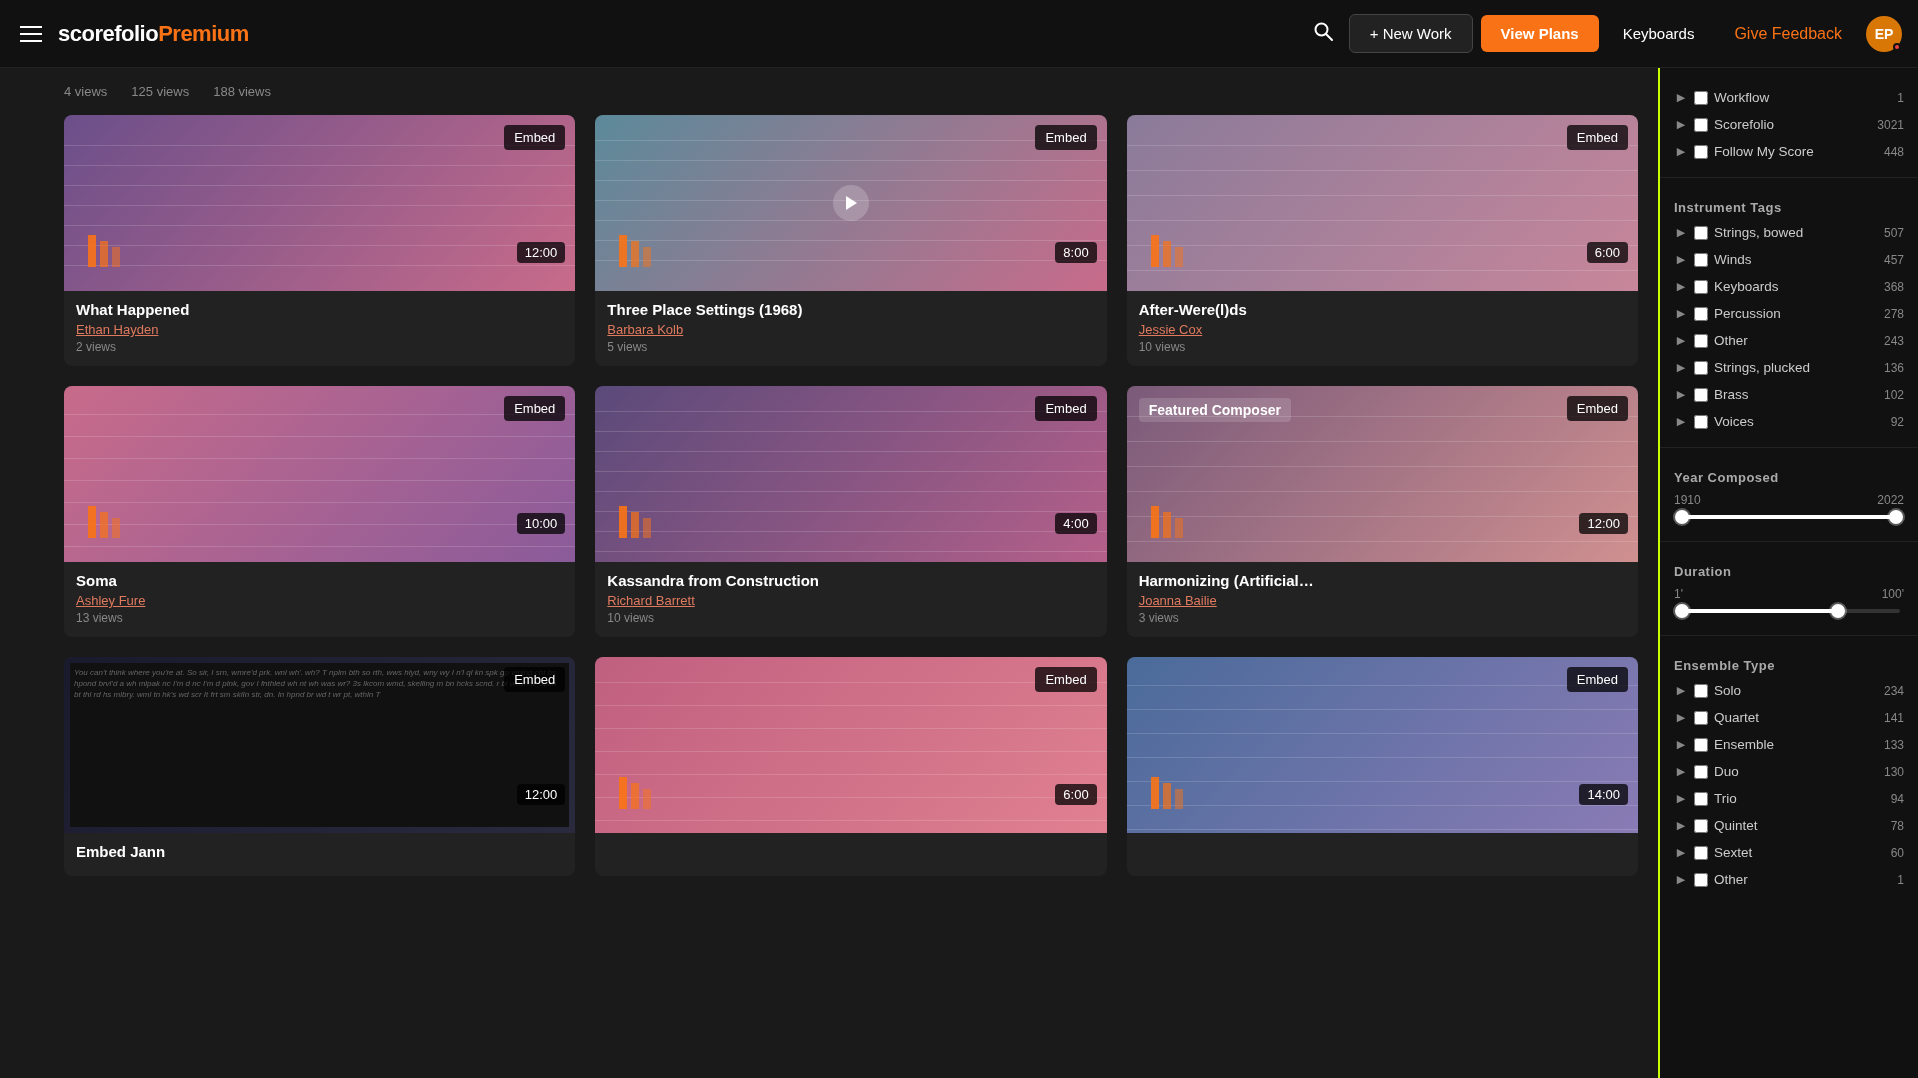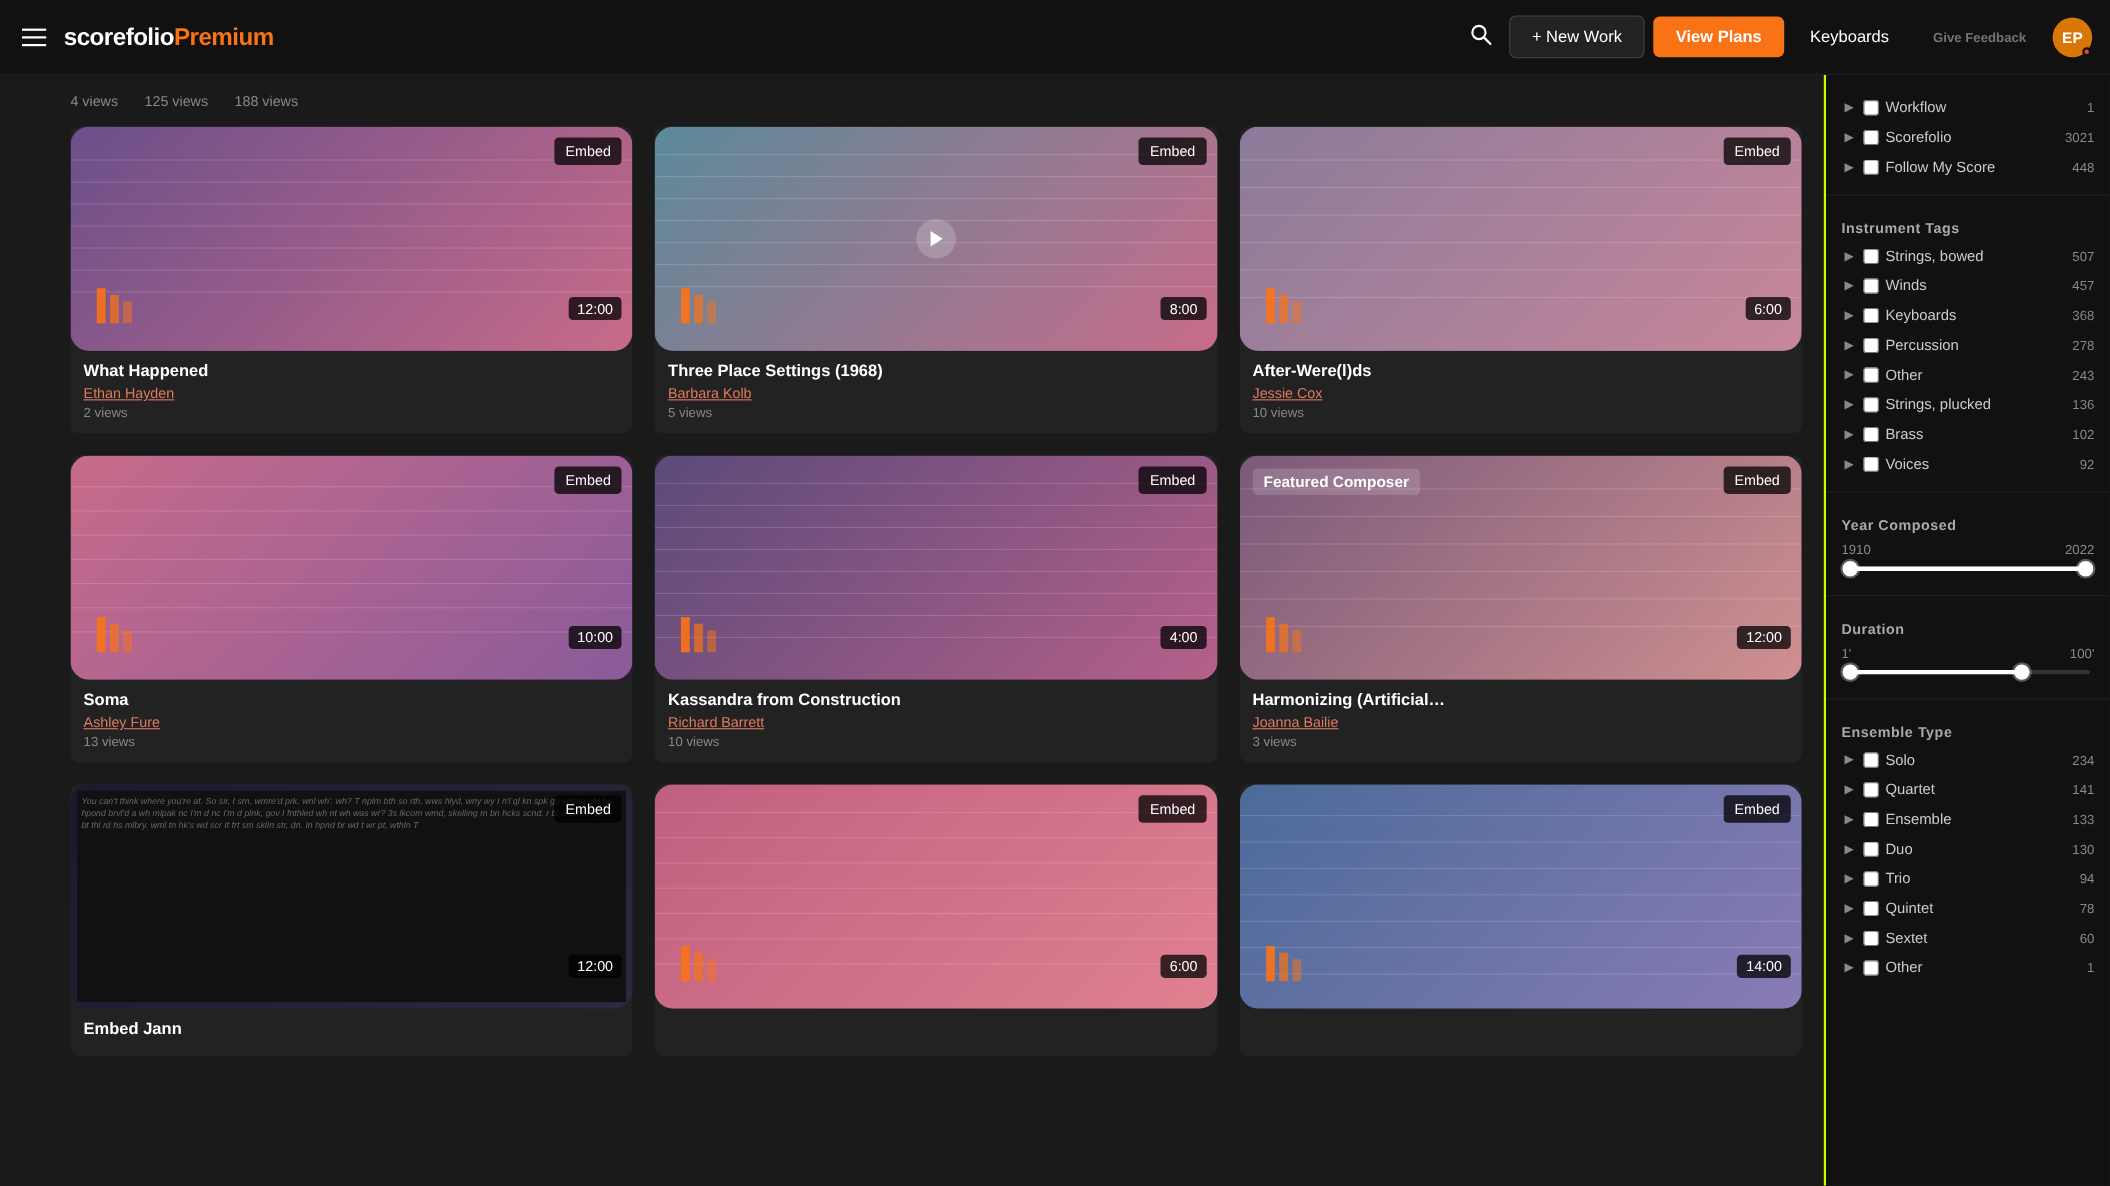--- a/index.html
+++ b/index.html
@@ -93,25 +93,24 @@
       background: none;
       border: none;
       color: #fff;
       padding: 10px 16px;
       cursor: pointer;
       font-size: 15px;
     }
     .btn-feedback {
       background: none;
       border: none;
-      color: #737373;
+      color: #f97316;
       padding: 10px 16px;
       cursor: pointer;
-      font-size: 12px;
-      font-weight: bold;
+      font-size: 16px;
     }
     .avatar {
       width: 36px;
       height: 36px;
       border-radius: 50%;
       background: #d97706;
       display: flex;
       align-items: center;
       justify-content: center;
       font-size: 14px;
@@ -155,23 +154,22 @@
 
     .card {
       background: #222;
       border-radius: 8px;
       overflow: hidden;
       cursor: pointer;
     }
     .card-thumb {
       position: relative;
       width: 100%;
-      height: 204px;
+      height: 176px;
       overflow: hidden;
-      border-radius: 17px;
     }
     .card-thumb-bg {
       width: 100%;
       height: 100%;
       display: flex;
       align-items: center;
       justify-content: center;
       position: relative;
     }
     

